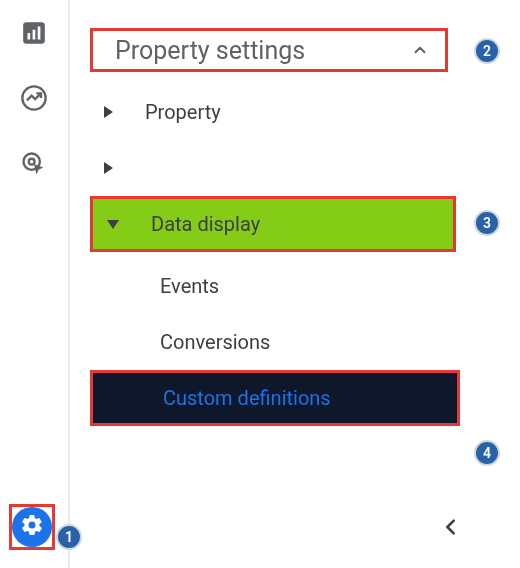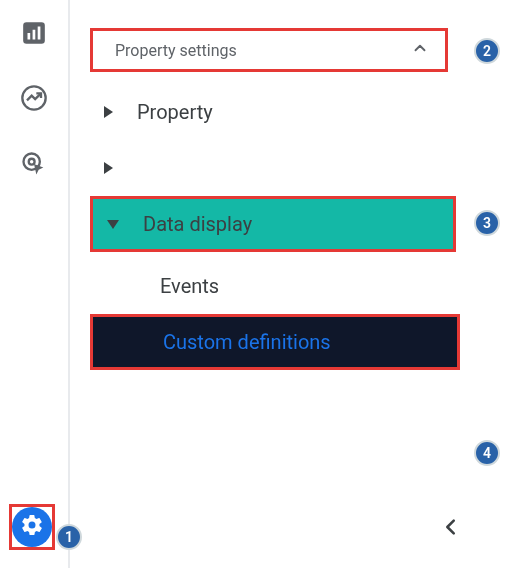--- a/index.html
+++ b/index.html
@@ -53,36 +53,36 @@
   }
   .section-header {
     margin-top: 28px;
     height: 44px;
     display: flex;
     align-items: center;
     justify-content: space-between;
     padding: 0 16px 0 22px;
     border: 3px solid #e53935;
     color: #5f6368;
-    font-size: 16px;
+    font-size: 25px;
   }
   .tree-row {
     display: flex;
     align-items: center;
-    gap: 24px;
+    gap: 32px;
     height: 56px;
     font-size: 20px;
     color: #3c4043;
   }
   .tree-row.lvl1 { padding-left: 14px; }
   .tree-row.lvl2 { padding-left: 70px; }
   .dd-row {
     width: 366px;
     border: 3px solid #e53935;
-    background: #14b8a6;
+    background: #84cc16;
   }
   .caret-right {
     width: 0; height: 0;
     border-top: 6px solid transparent;
     border-bottom: 6px solid transparent;
     border-left: 9px solid #3c4043;
   }
   .caret-down {
     width: 0; height: 0;
     border-left: 6px solid transparent;
@@ -182,20 +182,23 @@
 
   <div class="tree-row lvl1 dd-row">
     <span class="caret-down"></span>
     <span>Data display</span>
   </div>
 
   <div class="sub-items">
     <div class="tree-row lvl2">
       <span>Events</span>
     </div>
+    <div class="tree-row lvl2">
+      <span>Conversions</span>
+    </div>
     <div class="tree-row lvl2 custom-def">
       <span>Custom definitions</span>
     </div>
   </div>
 
   <span class="collapse-chevron">
     <svg width="22" height="22" viewBox="0 0 24 24">
         <path d="M15 5 L8 12 L15 19" fill="none" stroke="#3c4043" stroke-width="2.8" stroke-linecap="round" stroke-linejoin="round"></path>
       </svg>
   </span>

